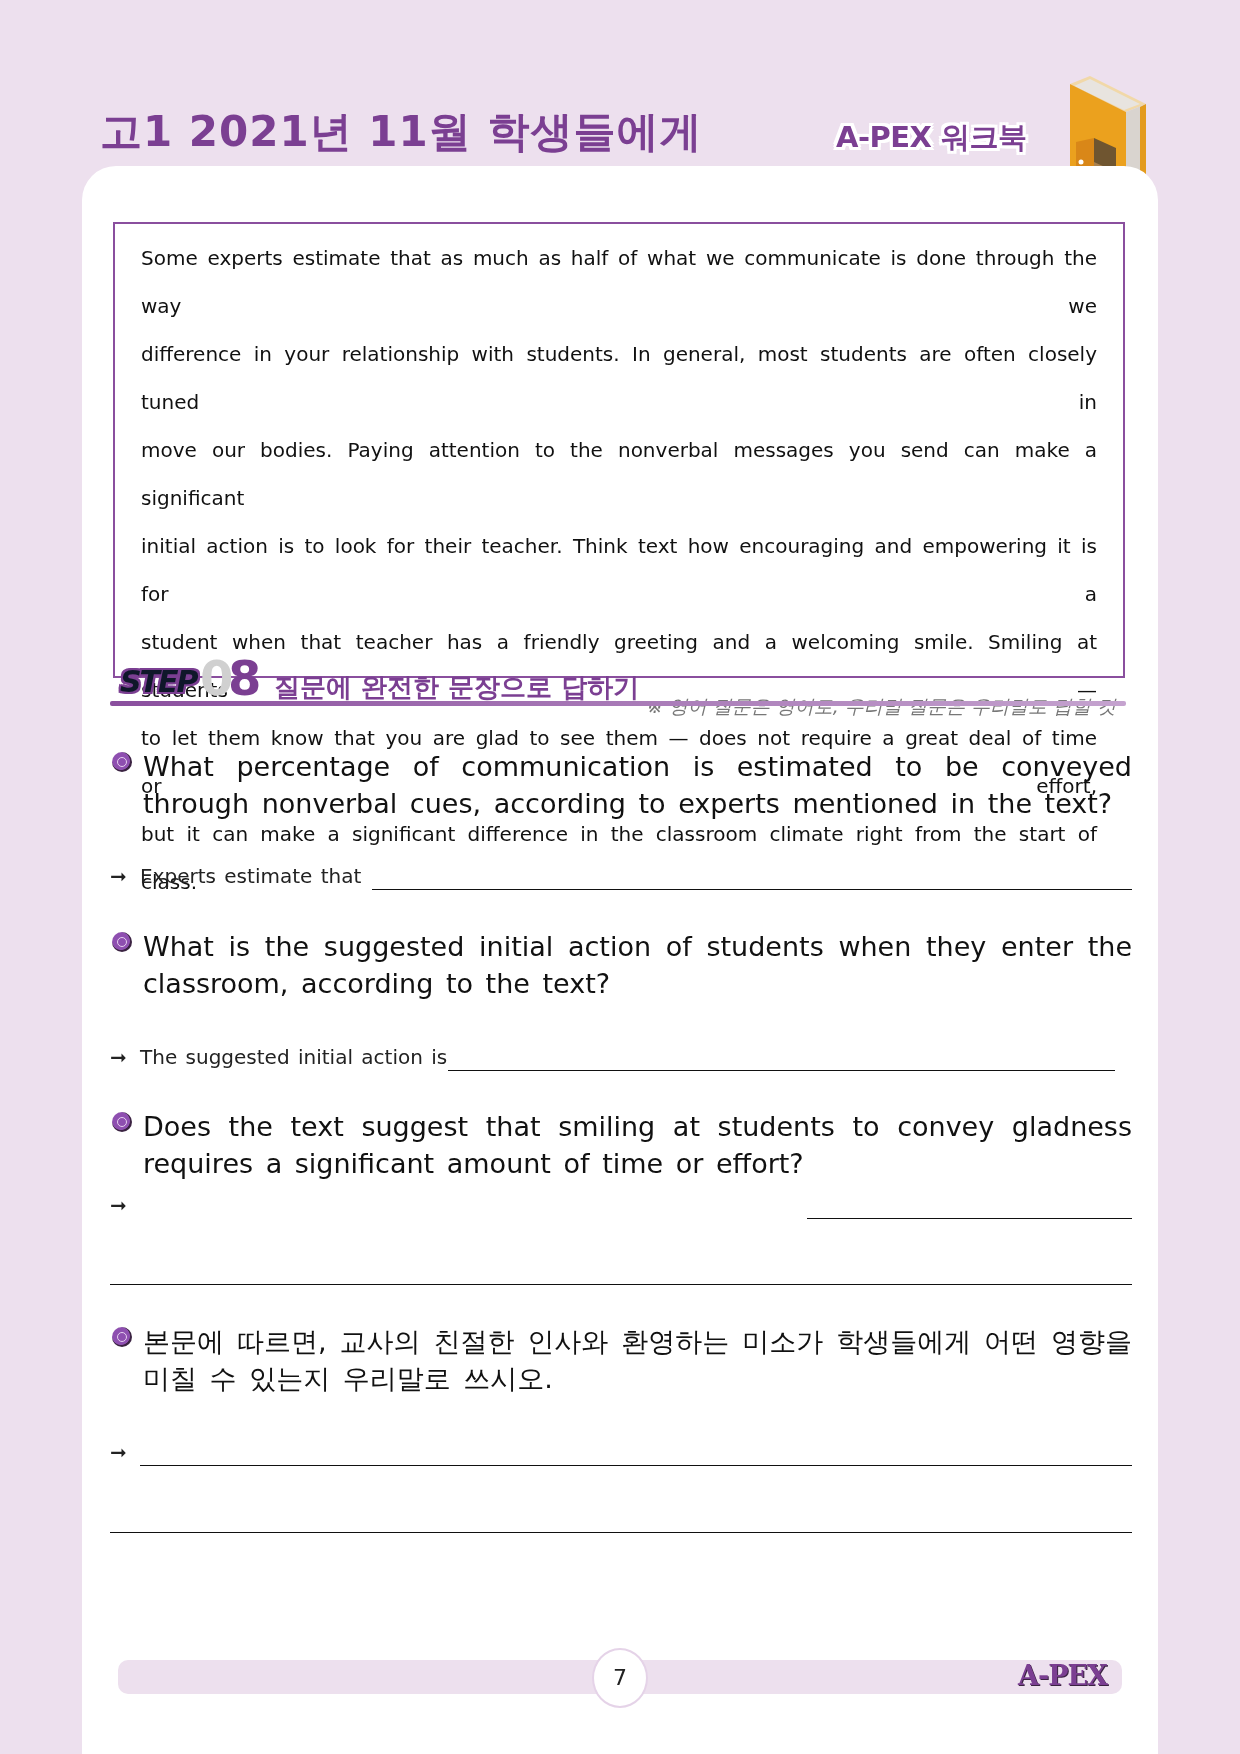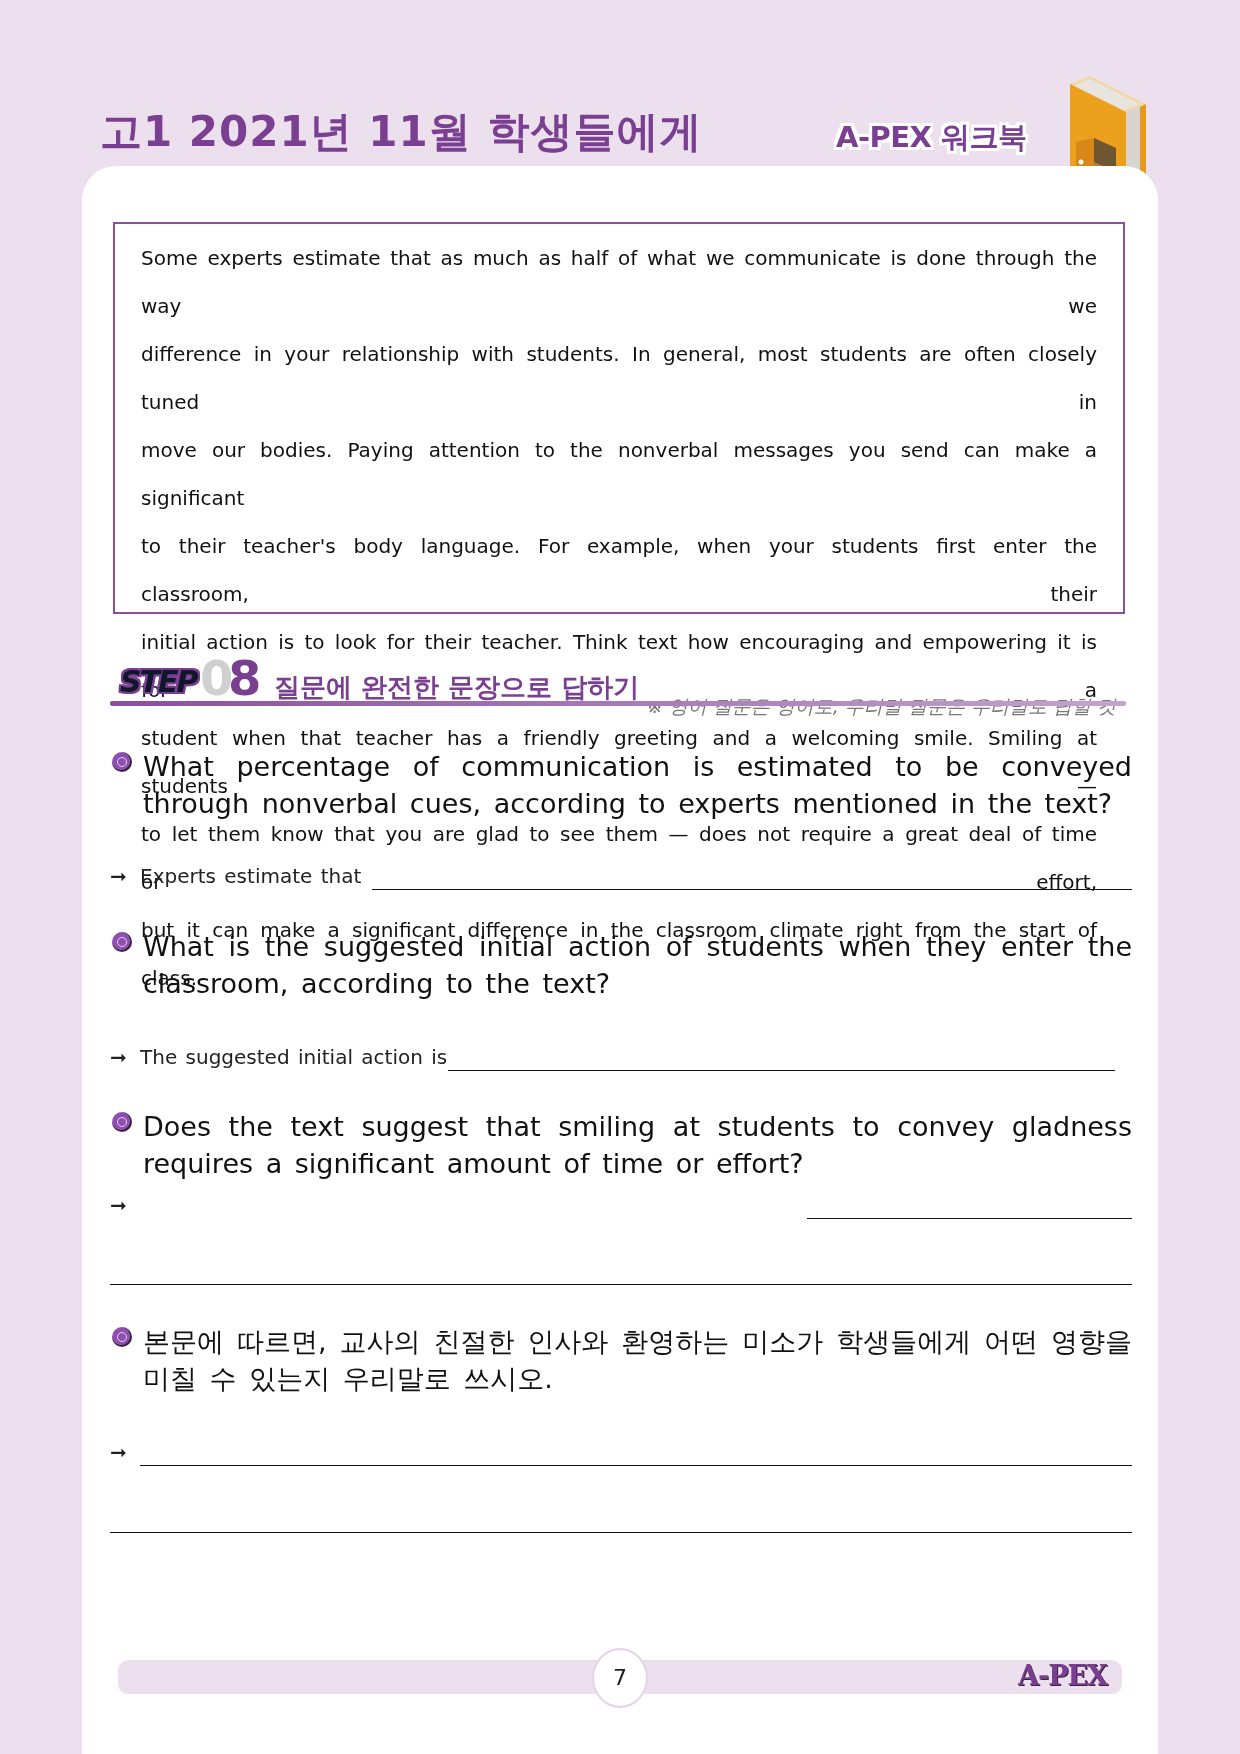--- a/index.html
+++ b/index.html
@@ -20,21 +20,21 @@
     text-shadow: -3px -3px 0 #fff, 3px -3px 0 #fff, -3px 3px 0 #fff, 3px 3px 0 #fff,
                  0 3px 0 #fff, 0 -3px 0 #fff, 3px 0 0 #fff, -3px 0 0 #fff;
     letter-spacing: -0.5px;
   }
   .book-icon { position: absolute; left: 1050px; top: 76px; width: 100px; height: 124px; }
   .card {
     position: absolute; left: 82px; top: 166px; width: 1076px; height: 1620px;
     background: #fff; border-radius: 34px;
   }
   .passage {
-    position: absolute; left: 113px; top: 222px; width: 1012px; height: 392px;
+    position: absolute; left: 113px; top: 222px; width: 1012px; height: 456px;
     border: 2px solid #8a4f9e; box-sizing: border-box;
     padding: 10px 26px 0 26px;
   }
   .passage p {
     margin: 0; font-size: 20px; line-height: 48px; text-align: justify;
     text-align-last: justify; color: #111; word-spacing: 3px;
   }
   .passage p.last { text-align-last: left; }
   .step-header {
     position: absolute; left: 110px; top: 652px; width: 1016px; height: 54px;
@@ -107,21 +107,20 @@
   <polygon points="26,66 44,62 44,104 26,110" fill="#d98718"></polygon>
   <circle cx="31" cy="86" r="2.5" fill="#fff"></circle>
 </svg>
 
 <div class="card"></div>
 
 <div class="passage">
   <p>Some experts estimate that as much as half of what we communicate is done through the way we</p>
   <p>difference in your relationship with students. In general, most students are often closely tuned in</p>
   <p>move our bodies. Paying attention to the nonverbal messages you send can make a significant</p>
-  <p>to their teacher's body language. For example, when your students first enter the classroom, their</p>
   <p>initial action is to look for their teacher. Think text how encouraging and empowering it is for a</p>
   <p>student when that teacher has a friendly greeting and a welcoming smile. Smiling at students —</p>
   <p>to let them know that you are glad to see them — does not require a great deal of time or effort,</p>
   <p class="last">but it can make a significant difference in the classroom climate right from the start of class.</p>
 </div>
 
 <div class="step-header">
   <span class="step-word">STEP</span>
   <span class="step-num-0">0</span>
   <span class="step-num-8">8</span>

